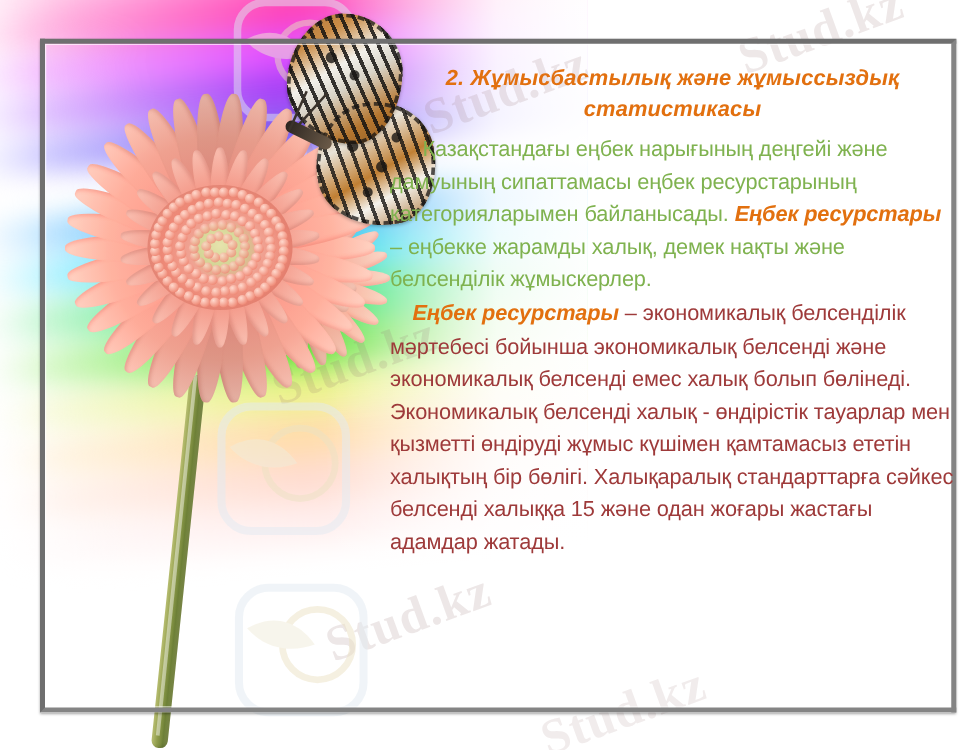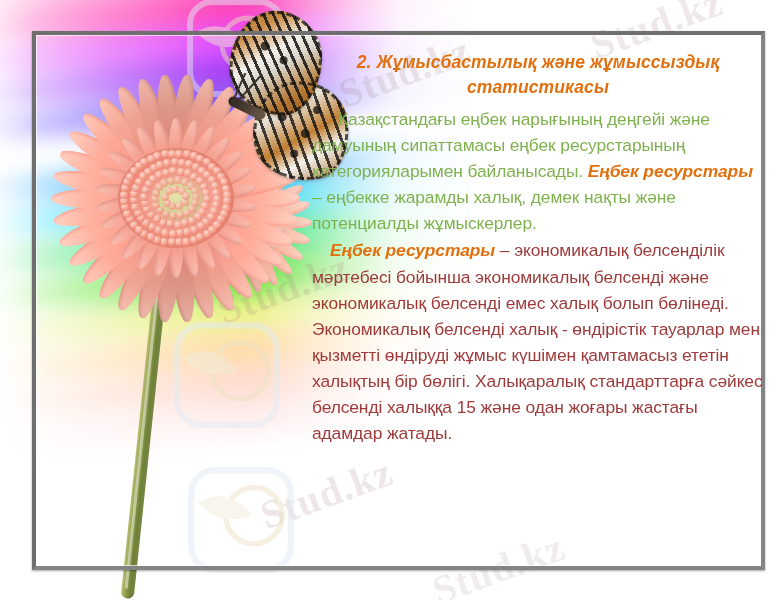--- a/index.html
+++ b/index.html
@@ -456,19 +456,19 @@
     <div class="antenna" style="left:6px;top:62px;transform:rotate(28deg);"></div>
     <div class="antenna" style="left:14px;top:58px;transform:rotate(46deg);"></div>
   </div>
 
   <div id="frame"></div>
 
   <div id="textblock">
 
     <h1 id="title">2. Жұмысбастылық және жұмыссыздық статистикасы</h1>
 
-    <p class="para para-green"><span>Қазақстандағы еңбек нарығының деңгейі және дамуының сипаттамасы еңбек ресурстарының категорияларымен байланысады. </span><span class="hl">Еңбек ресурстары</span><span> – еңбекке жарамды халық, демек нақты және потенциалды жұмыскерлер.</span></p>
+    <p class="para para-green"><span>Қазақстандағы еңбек нарығының деңгейі және дамуының сипаттамасы еңбек ресурстарының категорияларымен байланысады. </span><span class="hl">Еңбек ресурстары</span><span> – еңбекке жарамды халық, демек нақты және белсенділік жұмыскерлер.</span></p>
 
     <p class="para para-red"><span class="hl">Еңбек ресурстары</span><span> – экономикалық белсенділік мәртебесі бойынша экономикалық белсенді және экономикалық белсенді емес халық болып бөлінеді.  Экономикалық белсенді халық - өндірістік тауарлар мен қызметті өндіруді жұмыс күшімен қамтамасыз ететін халықтың бір бөлігі. Халықаралық стандарттарға сәйкес белсенді халыққа 15 және одан жоғары жастағы адамдар жатады.</span></p>
 
   </div>
 
 </div>
 
 </body></html>

